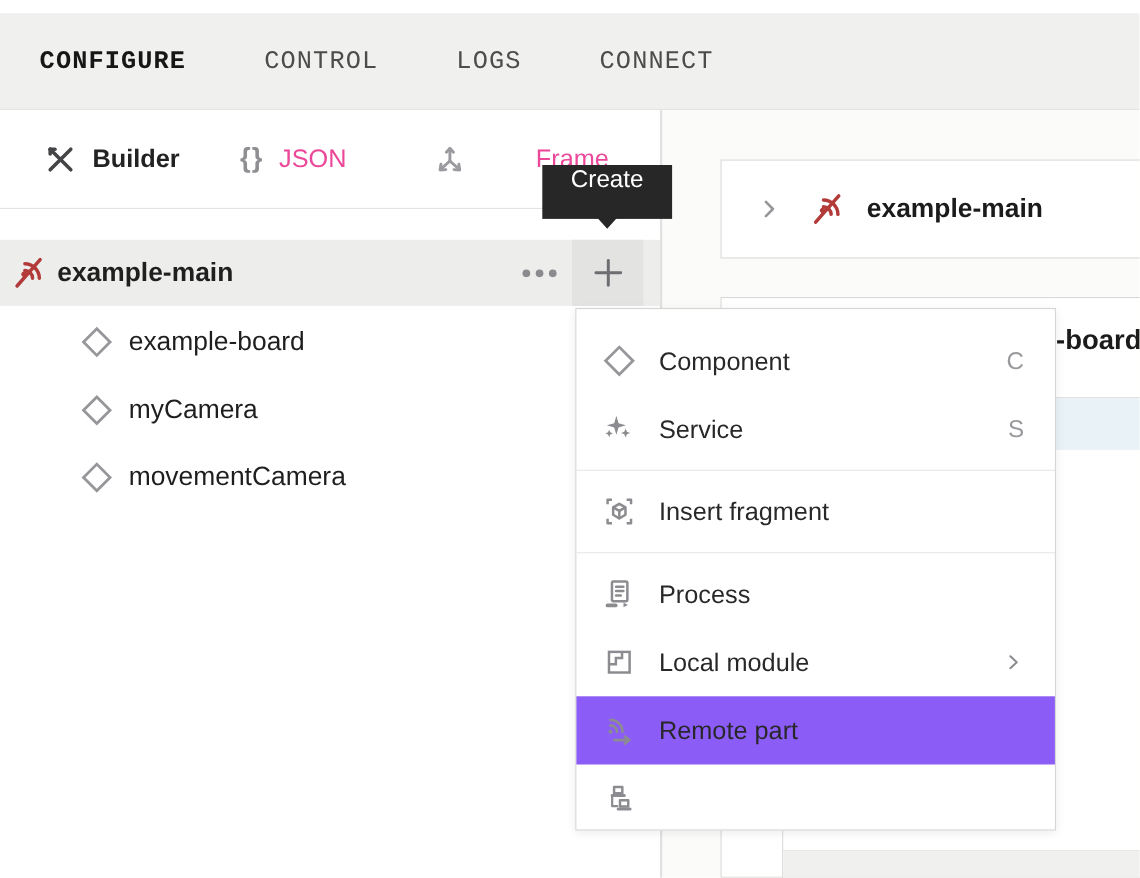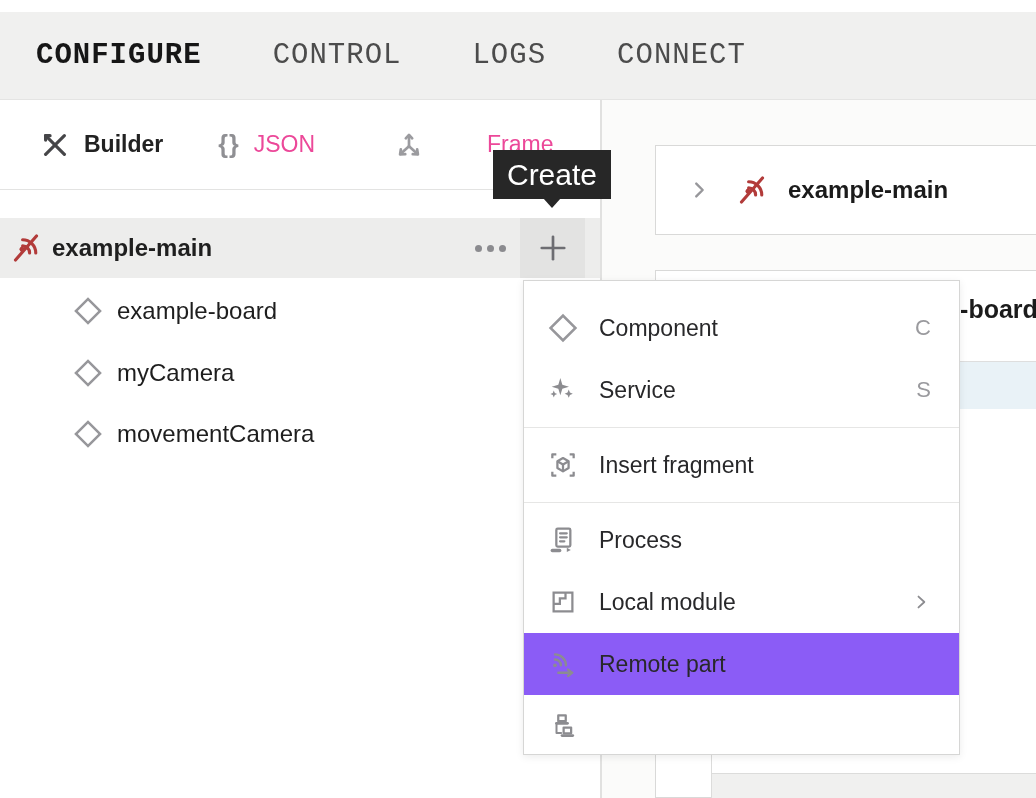--- a/index.html
+++ b/index.html
@@ -4,21 +4,21 @@
 <style>
   * { margin:0; padding:0; box-sizing:border-box; }
   html,body { width:1036px; height:798px; }
   body { font-family:"Liberation Sans", sans-serif; background:#ffffff; }
   #app { position:relative; width:1036px; height:798px; overflow:hidden; background:#ffffff; }
 
   
   .top-strip { position:absolute; left:0; top:0; width:1036px; height:12px; background:#ffffff; }
   .navbar { position:absolute; left:0; top:12px; width:1036px; height:88px; background:#f0f0ef;
             border-bottom:1px solid #e4e4e3; display:flex; align-items:center; padding-left:36px; }
-  .nav-tab { font-family:"Liberation Mono","DejaVu Sans Mono",monospace; font-size:29px; color:#4c4c4c;
+  .nav-tab { font-family:"Liberation Mono","DejaVu Sans Mono",monospace; font-size:23px; color:#4c4c4c;
              letter-spacing:1px; margin-right:71px; cursor:pointer; }
   .nav-tab.active { color:#161616; font-weight:bold; }
 
   
   .left-panel { position:absolute; left:0; top:100px; width:600px; height:633px; background:#ffffff; }
   .panel-divider { position:absolute; left:600px; top:100px; width:2px; height:698px; background:#e1e1e0; }
   .right-panel { position:absolute; left:602px; top:100px; width:434px; height:698px; background:#fbfbfa; }
 
   
   .subnav { position:absolute; left:0; top:0; width:600px; height:90px; background:#ffffff;
@@ -39,21 +39,21 @@
   .dots i { width:7px; height:7px; border-radius:50%; background:#8b8b8f; }
   .plus-btn { position:absolute; left:520px; top:0; width:65px; height:60px; background:#e3e3e2;
               display:flex; align-items:center; justify-content:center; cursor:pointer; }
   .tree-child-row { position:absolute; left:0; width:600px; height:62px; display:flex; align-items:center;
                     cursor:pointer; }
   .tree-child-row .ic { margin-left:72px; }
   .tree-child-row .lbl { font-size:24px; color:#1e1e1e; margin-left:13px; }
 
   
   .tooltip { position:absolute; left:493px; top:150px; width:118px; height:49px; background:#272727;
-             color:#ffffff; display:flex; align-items:center; justify-content:center; font-size:30px;
+             color:#ffffff; display:flex; justify-content:center; font-size:22px;
              z-index:40; }
   .tooltip::after { content:""; position:absolute; left:50px; bottom:-9px; width:0; height:0;
                     border-left:9px solid transparent; border-right:9px solid transparent;
                     border-top:10px solid #272727; }
 
   
   .menu { position:absolute; left:523px; top:280px; width:437px; height:475px; background:#ffffff;
           border:1px solid #d6d6d5; box-shadow:0 2px 8px rgba(0,0,0,0.08); z-index:30; padding:16px 0; }
   .menu-item { height:62px; display:flex; align-items:center; padding:0 28px 0 22px; cursor:pointer; }
   .menu-item.highlighted { background:#8b5cf6; }

